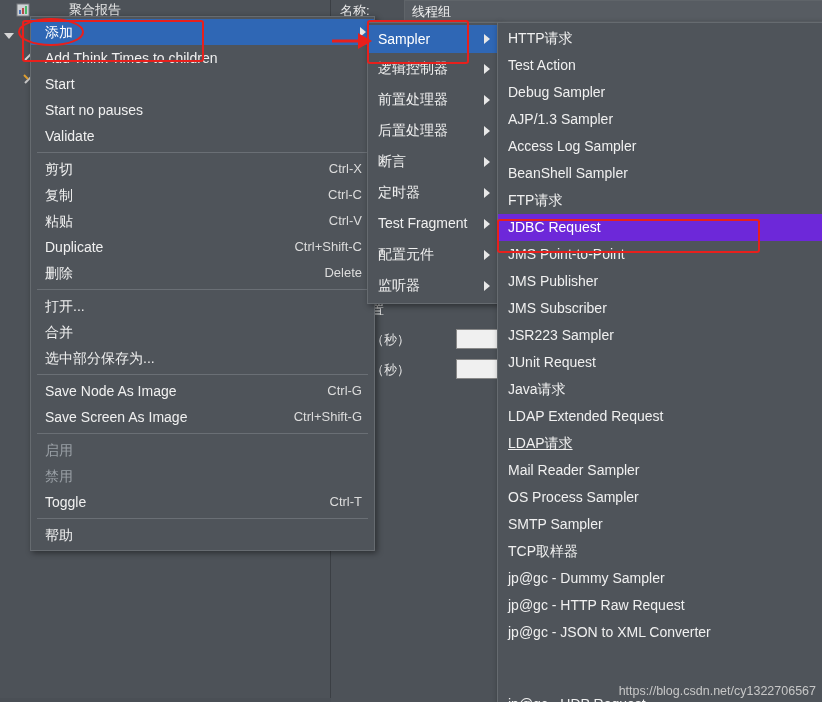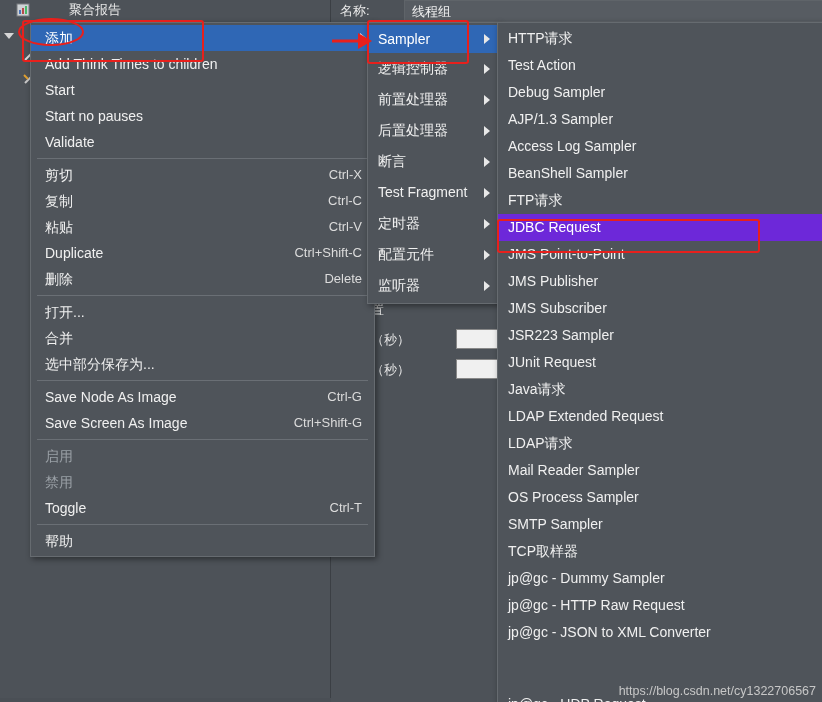--- a/index.html
+++ b/index.html
@@ -65,21 +65,21 @@
   .mi .arrow{
     position:absolute;right:8px;width:0;height:0;
     border-top:5px solid transparent;border-bottom:5px solid transparent;
     border-left:6px solid #e8e8e8;
   }
   .mi.sel{background:#2f67b5;color:#fff;}
   .mi.sel2{background:#6d28d9;color:#fff;}
   .mi.dim{color:#9aa0a6;}
   .msep{height:1px;background:#6a6f75;margin:3px 6px;}
 
-  .menu1{left:30px;top:22px;width:343px;}
+  .menu1{left:30px;top:16px;width:343px;}
   .menu2{left:367px;top:22px;width:130px;}
   .menu3{left:497px;top:22px;width:325px;}
 
   .menu3 .mi{padding-left:10px;}
   .menu2 .mi{padding-left:10px;}
 
   
   .redbox{position:absolute;border:2px solid #e8201c;border-radius:3px;pointer-events:none;}
 
   
@@ -266,25 +266,25 @@
     </div>
     <div class="mi" style="height:31px;line-height:31px;">
       <span class="lbl">后置处理器</span>
       <span class="arrow"></span>
     </div>
     <div class="mi" style="height:31px;line-height:31px;">
       <span class="lbl">断言</span>
       <span class="arrow"></span>
     </div>
     <div class="mi" style="height:31px;line-height:31px;">
+      <span class="lbl">定时器</span>
+      <span class="arrow"></span>
+    </div>
+    <div class="mi" style="height:31px;line-height:31px;">
       <span class="lbl">Test Fragment</span>
-      <span class="arrow"></span>
-    </div>
-    <div class="mi" style="height:31px;line-height:31px;">
-      <span class="lbl">定时器</span>
       <span class="arrow"></span>
     </div>
     <div class="mi" style="height:31px;line-height:31px;">
       <span class="lbl">配置元件</span>
       <span class="arrow"></span>
     </div>
     <div class="mi" style="height:31px;line-height:31px;">
       <span class="lbl">监听器</span>
       <span class="arrow"></span>
     </div>
@@ -329,21 +329,21 @@
     </div>
     <div class="mi" style="height:27px;line-height:27px;">
       <span class="lbl">JUnit Request</span>
     </div>
     <div class="mi" style="height:27px;line-height:27px;">
       <span class="lbl">Java请求</span>
     </div>
     <div class="mi" style="height:27px;line-height:27px;">
       <span class="lbl">LDAP Extended Request</span>
     </div>
-    <div class="mi" style="height:27px;line-height:27px;">
+    <div class="mi" style="height:27px;line-height:27px;text-decoration:underline;">
       <span class="lbl">LDAP请求</span>
     </div>
     <div class="mi" style="height:27px;line-height:27px;">
       <span class="lbl">Mail Reader Sampler</span>
     </div>
     <div class="mi" style="height:27px;line-height:27px;">
       <span class="lbl">OS Process Sampler</span>
     </div>
     <div class="mi" style="height:27px;line-height:27px;">
       <span class="lbl">SMTP Sampler</span>

